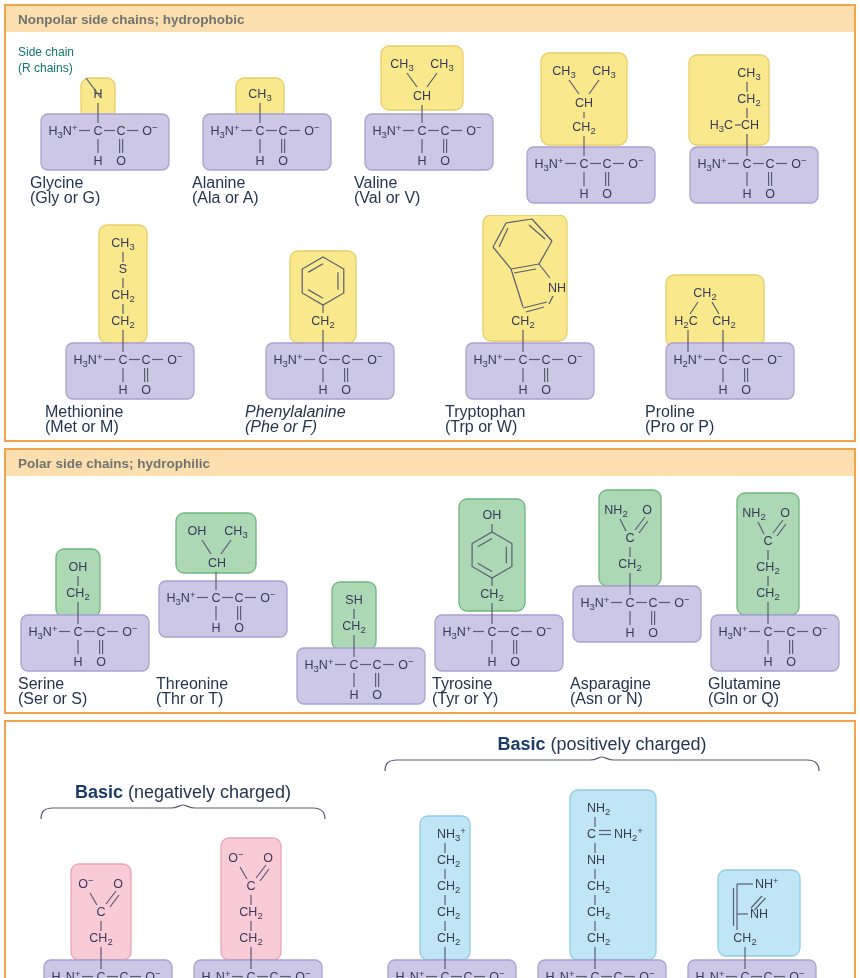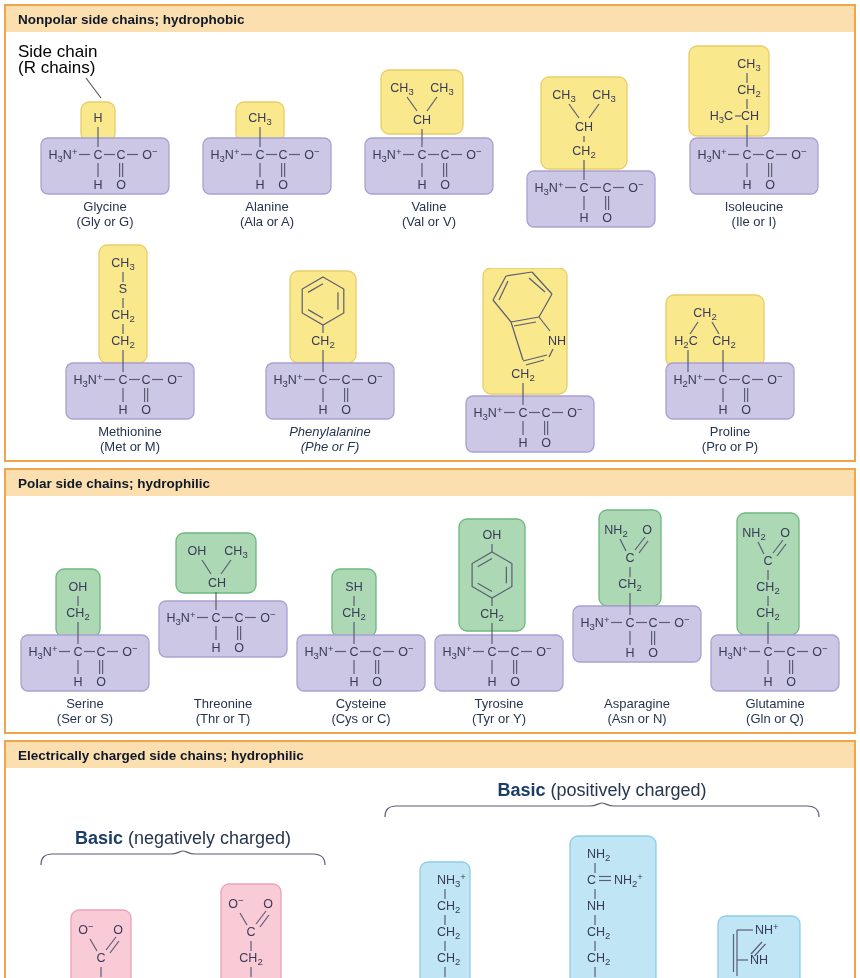--- a/index.html
+++ b/index.html
@@ -1,28 +1,28 @@
 <!DOCTYPE html>
 <html><head>
 <meta charset="utf-8">
 <style>
   html,body{margin:0;padding:0;background:#ffffff;}
   body{font-family:"Liberation Sans", sans-serif; color:#2A3550;}
   #page{width:860px; margin:0 auto; padding:4px 4px 4px 4px; box-sizing:border-box;}
   .panel{border:2px solid #F1A44C; background:#ffffff; margin-bottom:6px;}
-  .phead{background:#FBDFAE; color:#0f172a; font-weight:bold; font-size:13.5px; padding:6px 12px 5px 12px;}
+  .phead{background:#FBDFAE; color:#737373; font-weight:bold; font-size:13.5px; padding:6px 12px 5px 12px;}
   .pbody{position:relative; padding:8px 4px 6px 4px;}
   .row{display:flex; align-items:flex-end; justify-content:center;}
   .row.r1{gap:12px;}
   .row.r2{gap:30px; margin-top:10px;}
   .row.p2{gap:4px;}
   .row.p3{gap:10px;}
   .card{display:flex; flex-direction:column; align-items:center;}
-  .aminoname{font-size:13px; line-height:15px; text-align:center; margin-top:3px; color:#26354F;}
-  .annot{position:absolute; left:12px; top:12px; font-size:17px; line-height:16px; color:#000000;}
+  .aminoname{font-size:16px; line-height:15px; text-align:left; margin-top:3px; color:#26354F;}
+  .annot{position:absolute; left:12px; top:12px; font-size:12px; line-height:16px; color:#0f766e;}
   .annot-line{position:absolute; left:78px; top:44px;}
   .grouprow{display:flex; align-items:flex-end; justify-content:center; gap:54px; padding-top:4px;}
   .group{display:flex; flex-direction:column; align-items:center;}
   .glabel{font-size:18px; color:#26354F; margin-bottom:1px;}
   .glabel b{color:#1B3C67;}
   .brace{margin-bottom:12px;}
   svg text{fill:#39395A;}
 </style>
 </head>
 <body>
@@ -160,24 +160,20 @@
               <text x="92" y="149" font-size="12.5" font-family="&quot;Liberation Sans&quot;, sans-serif" text-anchor="middle" fill="#39395A"><tspan dy="0" font-size="12.5">O</tspan></text>
               <text x="71" y="28" font-size="12.5" font-family="&quot;Liberation Sans&quot;, sans-serif" text-anchor="middle" fill="#39395A"><tspan dy="0" font-size="12.5">C</tspan><tspan dy="0" font-size="12.5">H</tspan><tspan dy="3" font-size="9.5">3</tspan></text>
               <line x1="69" y1="33" x2="69" y2="43" stroke="#5C5C74" stroke-width="1.2"></line>
               <text x="71" y="54" font-size="12.5" font-family="&quot;Liberation Sans&quot;, sans-serif" text-anchor="middle" fill="#39395A"><tspan dy="0" font-size="12.5">C</tspan><tspan dy="0" font-size="12.5">H</tspan><tspan dy="3" font-size="9.5">2</tspan></text>
               <line x1="69" y1="59" x2="69" y2="69" stroke="#5C5C74" stroke-width="1.2"></line>
               <text x="55" y="80" font-size="12.5" font-family="&quot;Liberation Sans&quot;, sans-serif" text-anchor="end" fill="#39395A"><tspan dy="0" font-size="12.5">H</tspan><tspan dy="3" font-size="9.5">3</tspan><tspan dy="-3" font-size="12.5">C</tspan></text>
               <line x1="57" y1="76" x2="63" y2="76" stroke="#5C5C74" stroke-width="1.2"></line>
               <text x="72" y="80" font-size="12.5" font-family="&quot;Liberation Sans&quot;, sans-serif" text-anchor="middle" fill="#39395A"><tspan dy="0" font-size="12.5">C</tspan><tspan dy="0" font-size="12.5">H</tspan></text>
               <line x1="69" y1="85" x2="69" y2="107" stroke="#5C5C74" stroke-width="1.2"></line>
             </svg>
-            <div class="aminoname" style="width: 152px;">
-              <div>Isoleucine</div>
-              <div>(Ile or I)</div>
-            </div>
           </div>
         </div>
       <div class="row r2" id="p1r2">
           <div class="card">
             <svg width="170" height="182">
               <rect x="54" y="6" width="48" height="118" rx="8" fill="#F9E88C" stroke="#E8CD6A" stroke-width="1.3"></rect>
               <rect x="21" y="124" width="128" height="56" rx="7" fill="#CBC7E4" stroke="#A9A1D1" stroke-width="1.3"></rect>
               <text x="43" y="145" font-size="12.5" font-family="&quot;Liberation Sans&quot;, sans-serif" text-anchor="middle" fill="#39395A"><tspan dy="0" font-size="12.5">H</tspan><tspan dy="3" font-size="9.5">3</tspan><tspan dy="-3" font-size="12.5">N</tspan><tspan dy="-4.5" font-size="9.5">+</tspan></text>
               <line x1="59" y1="140.5" x2="70" y2="140.5" stroke="#5C5C74" stroke-width="1.2"></line>
               <text x="78" y="145" font-size="12.5" font-family="&quot;Liberation Sans&quot;, sans-serif" text-anchor="middle" fill="#39395A"><tspan dy="0" font-size="12.5">C</tspan></text>
@@ -260,20 +256,24 @@
               <line x1="84" y1="10" x2="100" y2="24" stroke="#5C5C74" stroke-width="1.2"></line>
               <line x1="107" y1="26" x2="94" y2="49" stroke="#5C5C74" stroke-width="1.2"></line>
               <line x1="94" y1="49" x2="105" y2="63" stroke="#5C5C74" stroke-width="1.2"></line>
               <text x="103" y="77" font-size="12.5" font-family="&quot;Liberation Sans&quot;, sans-serif" text-anchor="start" fill="#39395A"><tspan dy="0" font-size="12.5">N</tspan><tspan dy="0" font-size="12.5">H</tspan></text>
               <line x1="108" y1="81" x2="104" y2="89" stroke="#5C5C74" stroke-width="1.2"></line>
               <line x1="78" y1="93" x2="102" y2="87" stroke="#5C5C74" stroke-width="1.2"></line>
               <line x1="81" y1="97" x2="99" y2="92" stroke="#5C5C74" stroke-width="1.2"></line>
               <text x="78" y="110" font-size="12.5" font-family="&quot;Liberation Sans&quot;, sans-serif" text-anchor="middle" fill="#39395A"><tspan dy="0" font-size="12.5">C</tspan><tspan dy="0" font-size="12.5">H</tspan><tspan dy="3" font-size="9.5">2</tspan></text>
               <line x1="78" y1="115" x2="78" y2="137" stroke="#5C5C74" stroke-width="1.2"></line>
             </svg>
+            <div class="aminoname" style="width: 170px;">
+              <div>Tryptophan</div>
+              <div>(Trp or W)</div>
+            </div>
           </div>
           <div class="card">
             <svg width="170" height="132">
               <rect x="21" y="6" width="98" height="72" rx="8" fill="#F9E88C" stroke="#E8CD6A" stroke-width="1.3"></rect>
               <rect x="21" y="74" width="128" height="56" rx="7" fill="#CBC7E4" stroke="#A9A1D1" stroke-width="1.3"></rect>
               <text x="43" y="95" font-size="12.5" font-family="&quot;Liberation Sans&quot;, sans-serif" text-anchor="middle" fill="#39395A"><tspan dy="0" font-size="12.5">H</tspan><tspan dy="3" font-size="9.5">2</tspan><tspan dy="-3" font-size="12.5">N</tspan><tspan dy="-4.5" font-size="9.5">+</tspan></text>
               <line x1="59" y1="90.5" x2="70" y2="90.5" stroke="#5C5C74" stroke-width="1.2"></line>
               <text x="78" y="95" font-size="12.5" font-family="&quot;Liberation Sans&quot;, sans-serif" text-anchor="middle" fill="#39395A"><tspan dy="0" font-size="12.5">C</tspan></text>
               <line x1="84" y1="90.5" x2="95" y2="90.5" stroke="#5C5C74" stroke-width="1.2"></line>
               <text x="101" y="95" font-size="12.5" font-family="&quot;Liberation Sans&quot;, sans-serif" text-anchor="middle" fill="#39395A"><tspan dy="0" font-size="12.5">C</tspan></text>
@@ -373,24 +373,20 @@
               <line x1="60" y1="97" x2="60" y2="111" stroke="#5C5C74" stroke-width="1.2"></line>
               <text x="60" y="123" font-size="12.5" font-family="&quot;Liberation Sans&quot;, sans-serif" text-anchor="middle" fill="#39395A"><tspan dy="0" font-size="12.5">H</tspan></text>
               <line x1="81.6" y1="97" x2="81.6" y2="111" stroke="#5C5C74" stroke-width="1.2"></line>
               <line x1="84.6" y1="97" x2="84.6" y2="111" stroke="#5C5C74" stroke-width="1.2"></line>
               <text x="83" y="123" font-size="12.5" font-family="&quot;Liberation Sans&quot;, sans-serif" text-anchor="middle" fill="#39395A"><tspan dy="0" font-size="12.5">O</tspan></text>
               <text x="60" y="28" font-size="12.5" font-family="&quot;Liberation Sans&quot;, sans-serif" text-anchor="middle" fill="#39395A"><tspan dy="0" font-size="12.5">S</tspan><tspan dy="0" font-size="12.5">H</tspan></text>
               <line x1="60" y1="33" x2="60" y2="43" stroke="#5C5C74" stroke-width="1.2"></line>
               <text x="60" y="54" font-size="12.5" font-family="&quot;Liberation Sans&quot;, sans-serif" text-anchor="middle" fill="#39395A"><tspan dy="0" font-size="12.5">C</tspan><tspan dy="0" font-size="12.5">H</tspan><tspan dy="3" font-size="9.5">2</tspan></text>
               <line x1="60" y1="59" x2="60" y2="81" stroke="#5C5C74" stroke-width="1.2"></line>
             </svg>
-            <div class="aminoname" style="width: 134px;">
-              <div>Cysteine</div>
-              <div>(Cys or C)</div>
-            </div>
           </div>
           <div class="card">
             <svg width="134" height="180">
               <rect x="27" y="6" width="66" height="112" rx="8" fill="#ACD8B4" stroke="#6FB67E" stroke-width="1.3"></rect>
               <rect x="3" y="122" width="128" height="56" rx="7" fill="#CBC7E4" stroke="#A9A1D1" stroke-width="1.3"></rect>
               <text x="25" y="143" font-size="12.5" font-family="&quot;Liberation Sans&quot;, sans-serif" text-anchor="middle" fill="#39395A"><tspan dy="0" font-size="12.5">H</tspan><tspan dy="3" font-size="9.5">3</tspan><tspan dy="-3" font-size="12.5">N</tspan><tspan dy="-4.5" font-size="9.5">+</tspan></text>
               <line x1="41" y1="138.5" x2="52" y2="138.5" stroke="#5C5C74" stroke-width="1.2"></line>
               <text x="60" y="143" font-size="12.5" font-family="&quot;Liberation Sans&quot;, sans-serif" text-anchor="middle" fill="#39395A"><tspan dy="0" font-size="12.5">C</tspan></text>
               <line x1="66" y1="138.5" x2="77" y2="138.5" stroke="#5C5C74" stroke-width="1.2"></line>
               <text x="83" y="143" font-size="12.5" font-family="&quot;Liberation Sans&quot;, sans-serif" text-anchor="middle" fill="#39395A"><tspan dy="0" font-size="12.5">C</tspan></text>
@@ -478,21 +474,20 @@
             <div class="aminoname" style="width: 134px;">
               <div>Glutamine</div>
               <div>(Gln or Q)</div>
             </div>
           </div>
         </div>
     </div>
   </section>
 
   <section class="panel">
-    <div class="phead">Electrically charged side chains; hydrophilic</div>
     <div class="pbody">
       <div class="grouprow">
         <div class="group" id="g-acidic">
           <div class="glabel"><b>Basic</b><span> (negatively charged)</span></div>
           <svg class="brace" id="brace-acidic" width="290" height="16">
               <path d="M3,15 C3,7 7,4 15,4 L133,4 C139,4 142,1 145,1 C148,1 151,4 157,4 L275,4 C283,4 287,7 287,15" fill="none" stroke="#5C5C74" stroke-width="1.2"></path>
             </svg>
           <div class="row p3" id="p3r1">
               <div class="card">
                 <svg width="140" height="160">

